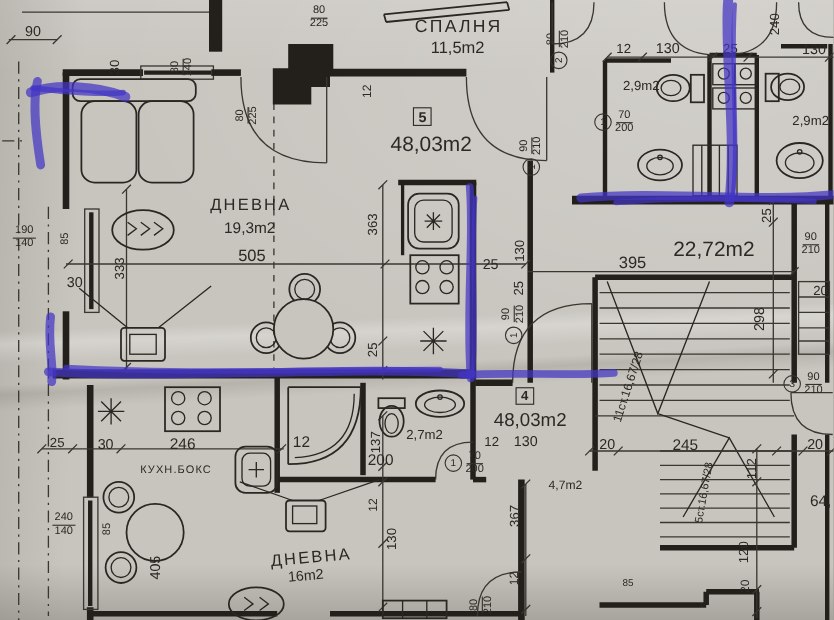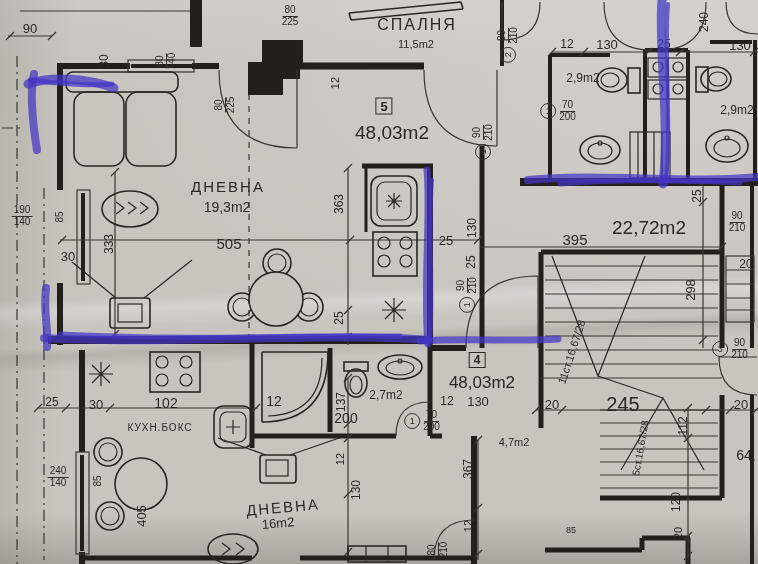--- a/index.html
+++ b/index.html
@@ -241,21 +241,21 @@
       <rect class="fix2" x="266" y="460" width="22" height="16"></rect>
       <path class="fix2" d="M 266,455 L 218,438 M 290,455 L 345,436"></path>
       <rect class="fix" x="348" y="546" width="58" height="16"></rect>
       <path class="fix2" d="M 366,546 V 562 M 388,546 V 562"></path>
     </g>
   </svg>
 
   <div class="labels">
 
     <span class="lbl ls2" style="left:417px;top:25px;font-size:16px">СПАЛНЯ</span>
-    <span class="lbl" style="left:416px;top:44px;font-size:11px">11,5m2</span>
+    <span class="lbl" style="left:416px;top:44px;font-size:15px">11,5m2</span>
     <span class="lbl boxed" style="left:384px;top:106px;font-size:13px">5</span>
     <span class="lbl" style="left:392px;top:132px;font-size:19px">48,03m2</span>
     <span class="lbl ls2" style="left:228px;top:186px;font-size:15px">ДНЕВНА</span>
     <span class="lbl" style="left:227px;top:207px;font-size:14px">19,3m2</span>
     <span class="lbl" style="left:649px;top:227px;font-size:19px">22,72m2</span>
     <span class="lbl" style="left:160px;top:428px;font-size:10px;letter-spacing:1px">КУХН.БОКС</span>
     <span class="lbl" style="left:283px;top:507px;font-size:15px;transform:translate(-50%,-50%) rotate(-5deg);letter-spacing:2px">ДНЕВНА</span>
     <span class="lbl" style="left:278px;top:523px;font-size:13px;transform:translate(-50%,-50%) rotate(-5deg)">16m2</span>
     <span class="lbl" style="left:386px;top:395px;font-size:12px">2,7m2</span>
     <span class="lbl" style="left:583px;top:78px;font-size:12px">2,9m2</span>
@@ -340,49 +340,49 @@
       </span>
 
     <span class="lbl" style="left:30px;top:28px;font-size:13px">90</span>
     <span class="lbl v" style="left:104px;top:61px;font-size:12px">30</span>
     <span class="lbl v" style="left:335px;top:83px;font-size:11px">12</span>
     <span class="lbl" style="left:567px;top:44px;font-size:12px">12</span>
     <span class="lbl" style="left:607px;top:44px;font-size:13px">130</span>
     <span class="lbl" style="left:664px;top:44px;font-size:12px">25</span>
     <span class="lbl" style="left:740px;top:45px;font-size:13px">130</span>
     <span class="lbl v" style="left:704px;top:22px;font-size:12px">240</span>
-    <span class="lbl" style="left:229px;top:243px;font-size:15px">505</span>
+    <span class="lbl" style="left:229px;top:233px;font-size:15px">505</span>
     <span class="lbl v" style="left:109px;top:244px;font-size:12px">333</span>
     <span class="lbl" style="left:68px;top:256px;font-size:13px">30</span>
     <span class="lbl v" style="left:60px;top:217px;font-size:10px">85</span>
     <span class="lbl v" style="left:339px;top:204px;font-size:12px">363</span>
     <span class="lbl v" style="left:339px;top:318px;font-size:12px">25</span>
     <span class="lbl" style="left:446px;top:240px;font-size:13px">25</span>
     <span class="lbl v" style="left:472px;top:228px;font-size:12px">130</span>
     <span class="lbl v" style="left:471px;top:262px;font-size:12px">25</span>
     <span class="lbl" style="left:575px;top:239px;font-size:15px">395</span>
     <span class="lbl v" style="left:697px;top:196px;font-size:12px">25</span>
     <span class="lbl v" style="left:690px;top:290px;font-size:13px">298</span>
     <span class="lbl" style="left:746px;top:264px;font-size:12px">20</span>
     <span class="lbl" style="left:52px;top:402px;font-size:12px">25</span>
     <span class="lbl" style="left:96px;top:404px;font-size:13px">30</span>
-    <span class="lbl" style="left:166px;top:403px;font-size:14px">102</span>
+    <span class="lbl" style="left:166px;top:403px;font-size:14px">246</span>
     <span class="lbl v" style="left:98px;top:481px;font-size:10px">85</span>
     <span class="lbl v" style="left:141px;top:516px;font-size:13px">405</span>
     <span class="lbl" style="left:274px;top:401px;font-size:14px">12</span>
     <span class="lbl v" style="left:341px;top:402px;font-size:12px">137</span>
     <span class="lbl" style="left:346px;top:418px;font-size:14px">200</span>
     <span class="lbl v" style="left:340px;top:459px;font-size:11px">12</span>
     <span class="lbl v" style="left:356px;top:490px;font-size:12px">130</span>
     <span class="lbl" style="left:447px;top:401px;font-size:12px">12</span>
     <span class="lbl" style="left:478px;top:401px;font-size:13px">130</span>
     <span class="lbl v" style="left:468px;top:469px;font-size:12px">367</span>
     <span class="lbl v" style="left:468px;top:526px;font-size:11px">12</span>
     <span class="lbl" style="left:552px;top:404px;font-size:13px">20</span>
-    <span class="lbl" style="left:623px;top:404px;font-size:20px">245</span>
+    <span class="lbl" style="left:623px;top:404px;font-size:14px">245</span>
     <span class="lbl" style="left:741px;top:404px;font-size:13px">20</span>
     <span class="lbl v" style="left:683px;top:426px;font-size:12px">112</span>
     <span class="lbl v" style="left:676px;top:502px;font-size:12px">120</span>
     <span class="lbl v" style="left:678px;top:533px;font-size:11px">20</span>
     <span class="lbl" style="left:571px;top:530px;font-size:9px">85</span>
   </div>
 
   <svg class="marker" width="758" height="564" viewBox="0 0 758 564">
     <path class="purple" stroke-width="9" d="M 28,84 C 50,76 88,78 114,88"></path>
     <path class="purple" stroke-width="5" opacity=".5" d="M 30,80 C 60,84 95,86 112,84"></path>

